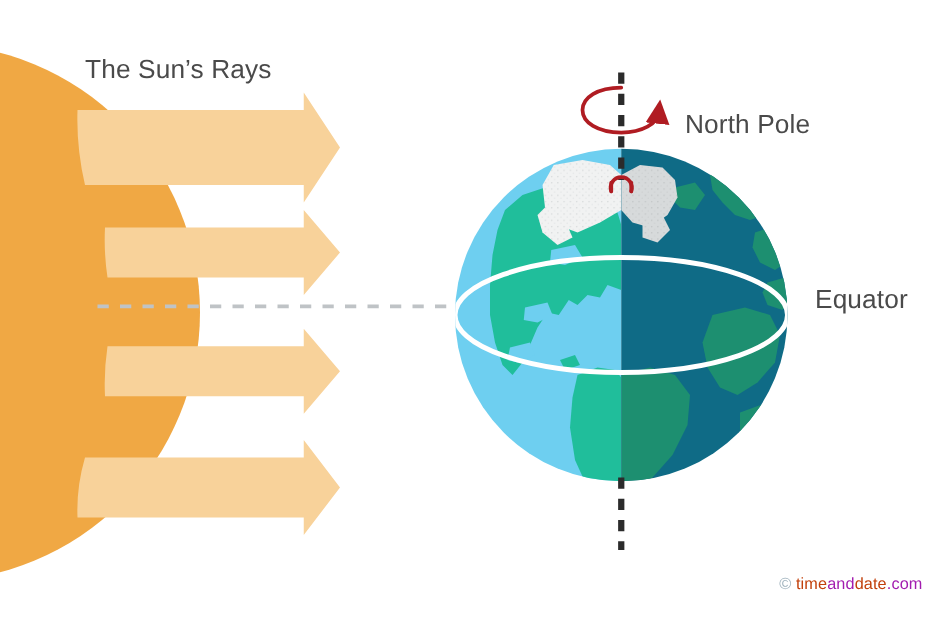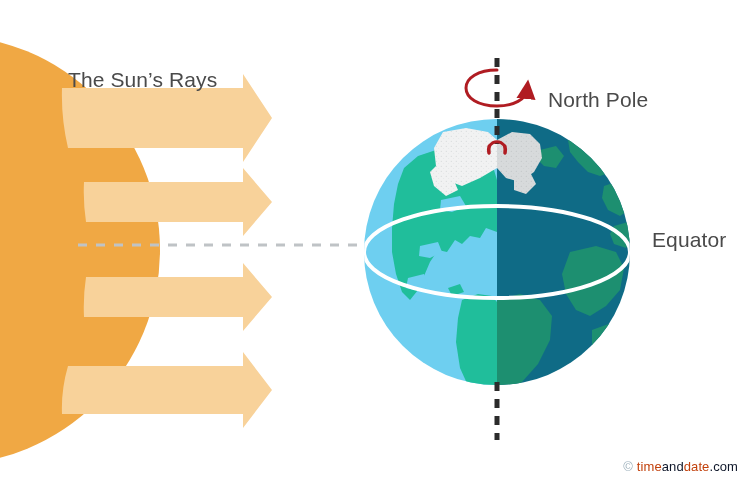--- a/index.html
+++ b/index.html
@@ -27,21 +27,20 @@
     color: #4a4a4a;
     font-family: "Liberation Sans", sans-serif;
     white-space: nowrap;
     font-weight: 400;
   }
   #sun-rays-label {
     left: 68px;
     top: 44px;
     font-size: 21px;
     letter-spacing: 0.1px;
-    margin-top: 24px;
   }
   #north-pole-label {
     left: 548px;
     top: 88px;
     font-size: 21px;
     letter-spacing: 0.1px;
   }
   #equator-label {
     left: 652px;
     top: 228px;
@@ -51,21 +50,21 @@
   #watermark {
     position: absolute;
     right: 12px;
     bottom: 26px;
     font-size: 13px;
     font-family: "Liberation Sans", sans-serif;
     letter-spacing: 0.1px;
     white-space: nowrap;
   }
   #watermark .wm-dark { color: #c2410c; }
-  #watermark .wm-light { color: #0f172a; }
+  #watermark .wm-light { color: #a21caf; }
   #watermark .wm-c { color: #9fb2bd; }
 </style>
 </head>
 <body>
 
 <div id="stage">
 
   <svg id="scene" viewBox="0 0 750 500" xmlns="http://www.w3.org/2000/svg">
     <defs>
       <clipPath id="globeClip">

